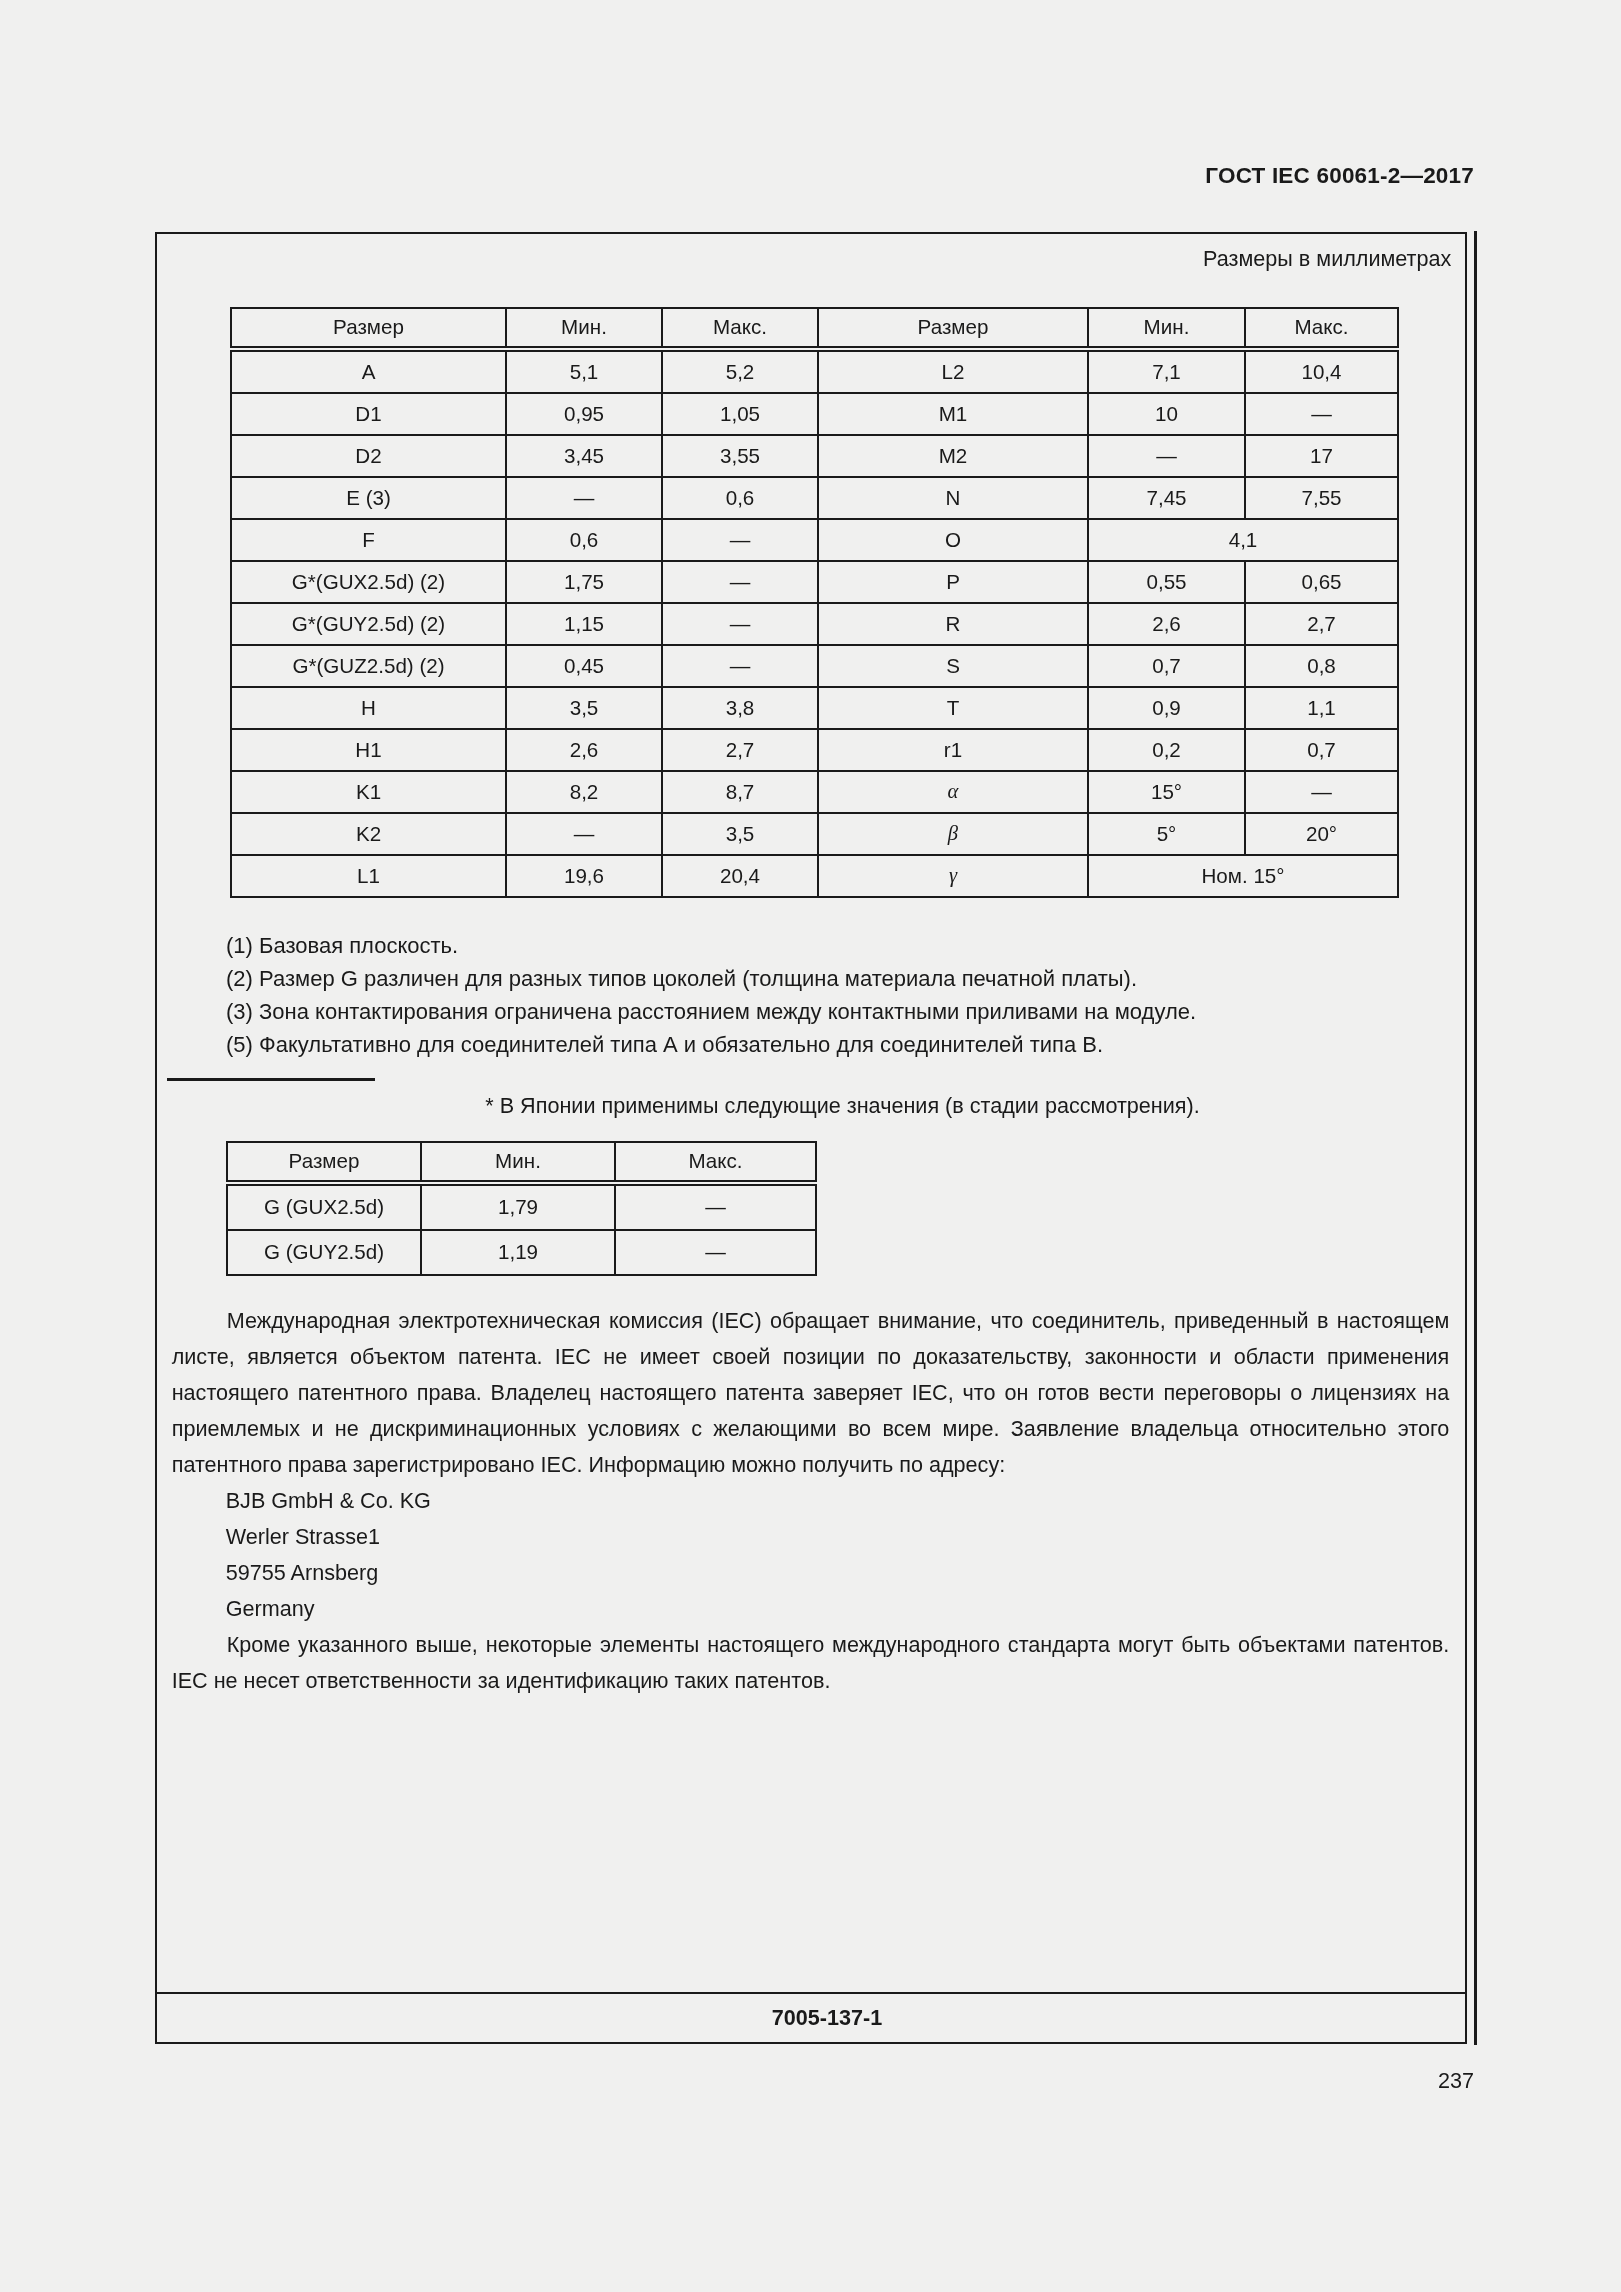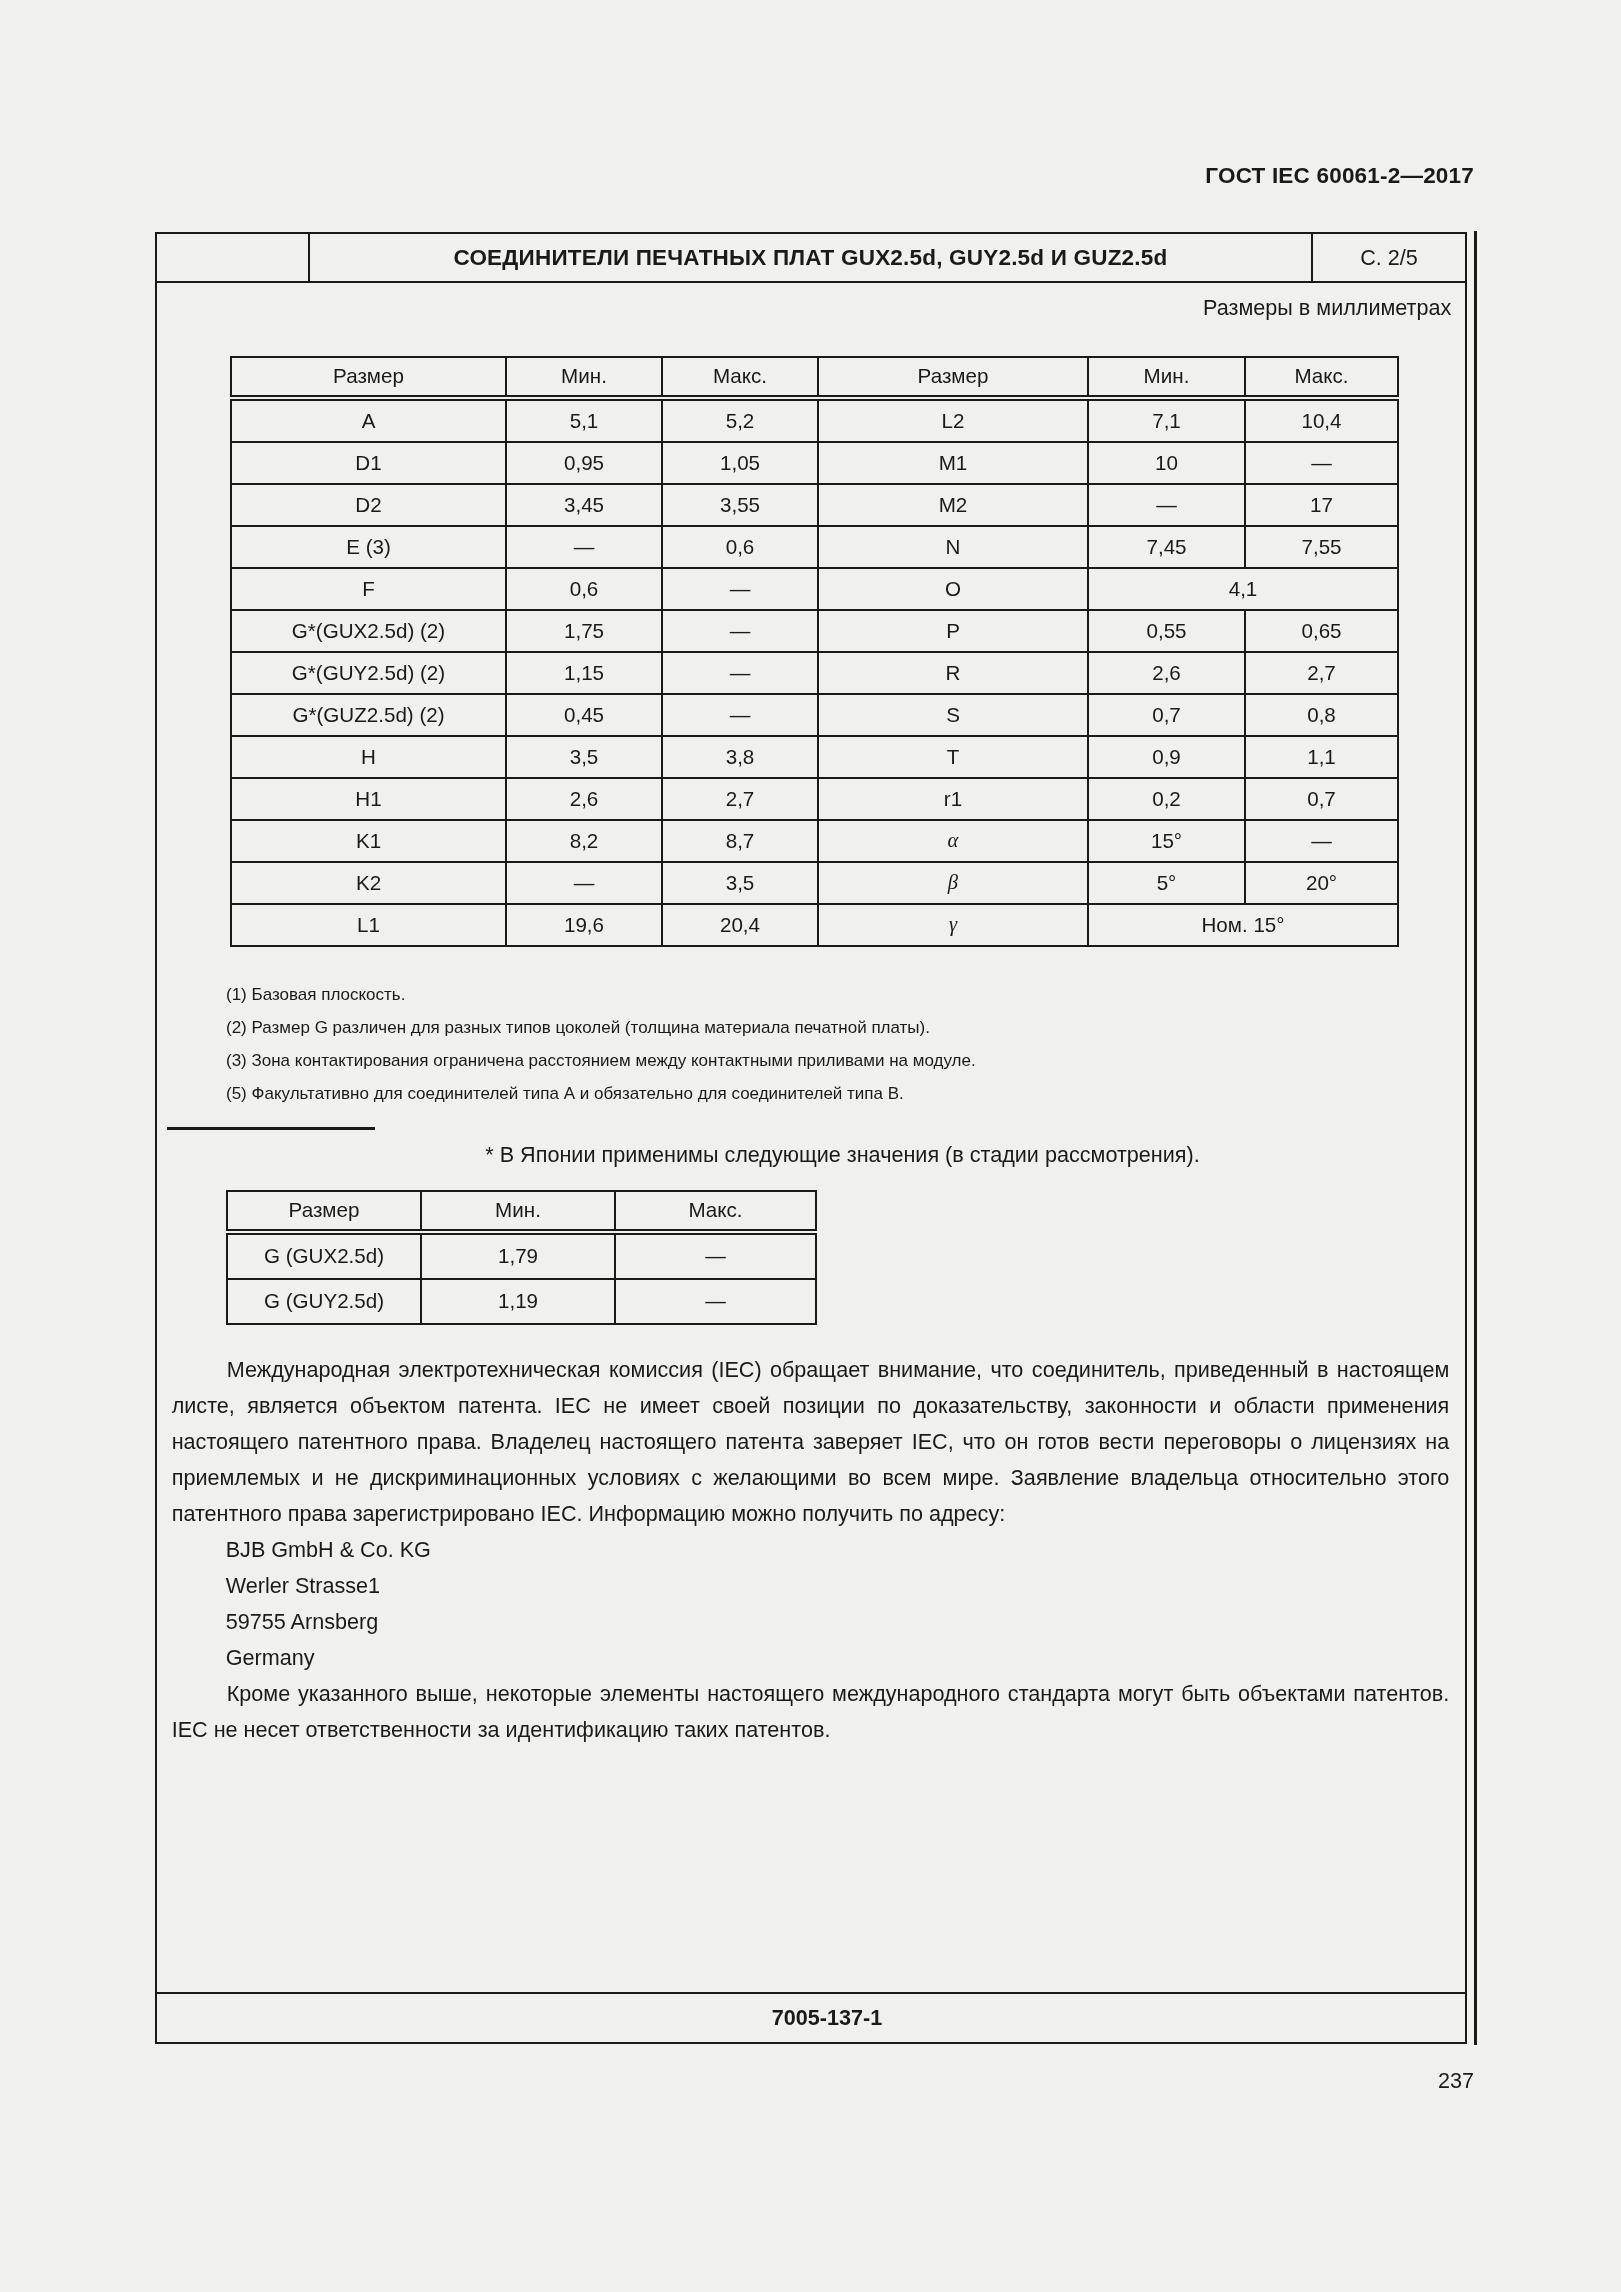--- a/index.html
+++ b/index.html
@@ -47,21 +47,21 @@
     overflow:hidden; white-space:nowrap;
   }
   table.dim thead th { height:37px; border-bottom:6.9px double #1a1a1a; }
   table.dim tbody td { height:40px; }
   table.main-table { margin:35px 0 0 73px; width:1166px; }
   td.dbl-left, th.dbl-left { border-left:5.9px double #1a1a1a; }
   td.greek { font-family:"Liberation Serif", serif; font-style:italic; font-size:22.5px; }
   table.japan-table { margin:21.6px 0 0 69px; width:589px; }
   table.japan-table tbody td { height:43px; }
 
-  .footnotes { margin:31px 0 0 69px; font-size:17px; line-height:33px; }
+  .footnotes { margin:31px 0 0 69px; font-size:22px; line-height:33px; }
   .sep { margin:17.6px 0 0 9.8px; width:208px; height:2.9px; background:#1a1a1a; }
   .aster-note { margin:11.8px 0 0 63px; font-size:21.6px;text-align:center; }
 
   .patent { margin:27.4px 15.7px 0 14.7px; font-size:21.6px; line-height:36px; }
   .patent .para { text-align:justify; text-indent:55px; }
   .patent .addr-line { margin-left:54px; }
 
   .footer-box {
     position:absolute; left:0; right:0; bottom:0; height:48px;
     border-top:2.9px solid #1a1a1a;
@@ -70,25 +70,20 @@
   }
   .page-num { position:absolute; top:2068px; right:147px; font-size:21.6px; }
 </style>
 </head>
 <body>
 
 <div class="doc-header">ГОСТ IEC 60061-2—2017</div>
 
 <div class="frame">
 
-  <div class="band">
-    <div class="band-left"></div>
-    <div class="band-title">СОЕДИНИТЕЛИ ПЕЧАТНЫХ ПЛАТ GUX2.5d, GUY2.5d И GUZ2.5d</div>
-    <div class="band-page">С. 2/5</div>
-  </div>
 
   <div class="units-note">Размеры в миллиметрах</div>
 
   <table class="dim main-table">
     <colgroup>
       <col style="width:275px">
         <col style="width:156px">
         <col style="width:156px">
       <col style="width:270px">
         <col style="width:157px">

